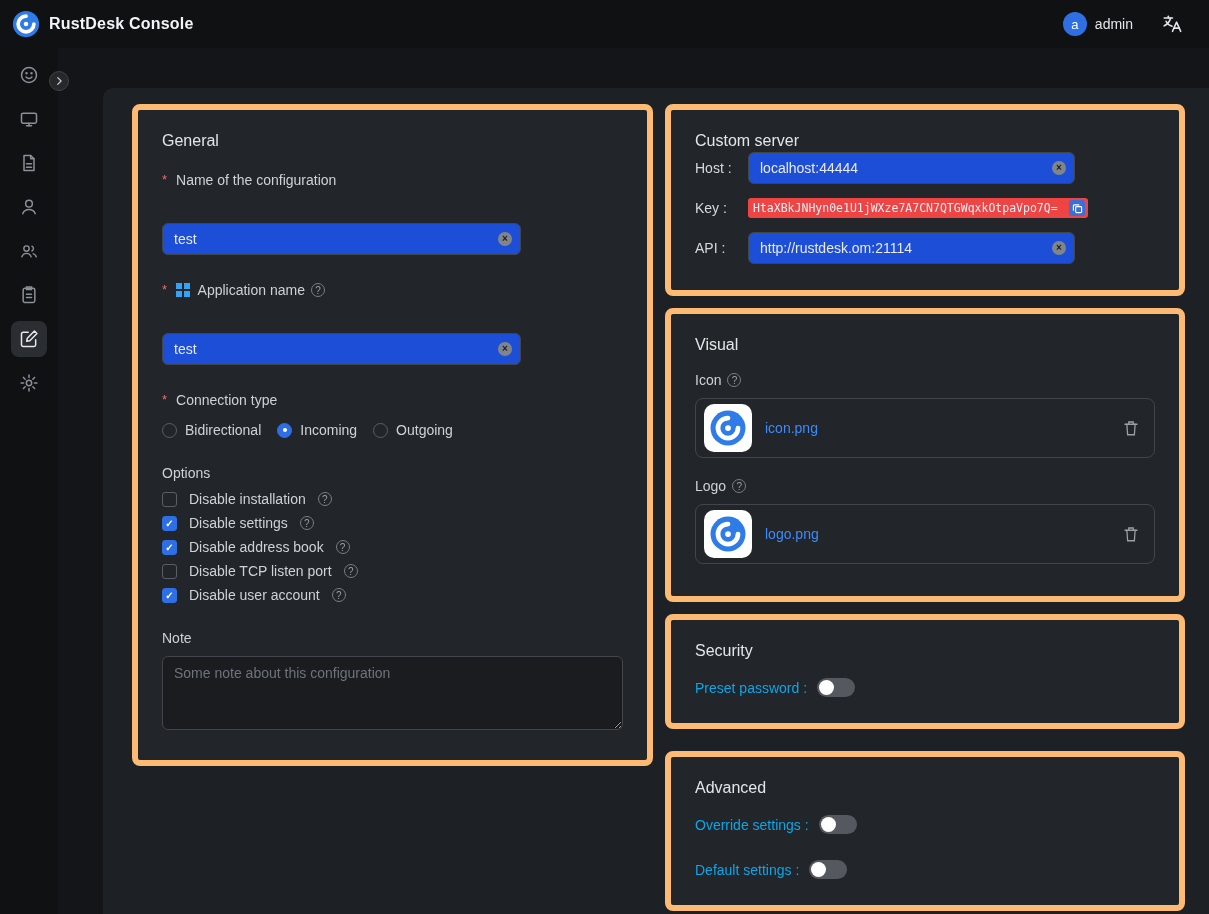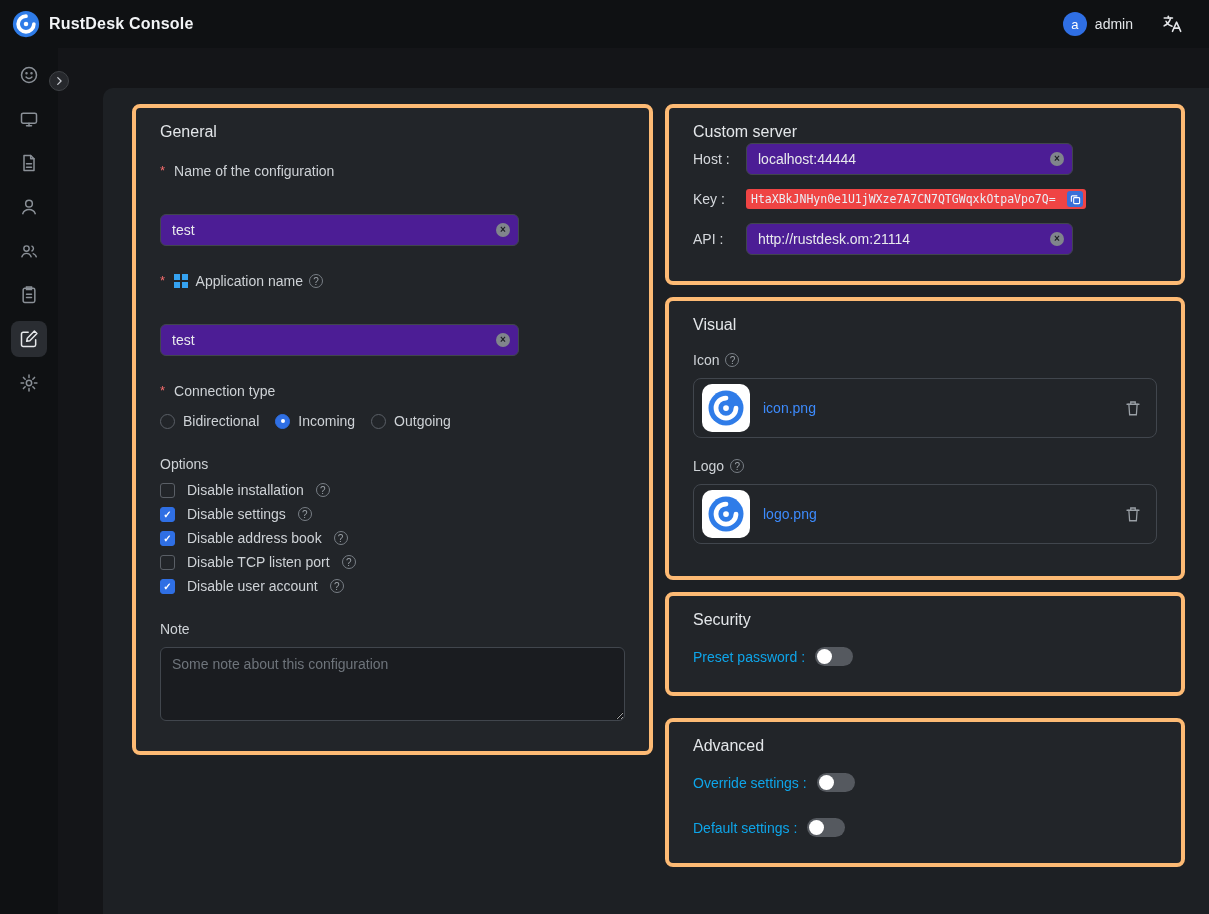--- a/index.html
+++ b/index.html
@@ -46,35 +46,35 @@
 
   
   .panel{
     position:absolute;left:103px;top:88px;right:0;bottom:-80px;
     background:#1d2024;border-top-left-radius:10px;
     padding:16px 24px 24px 29px;display:flex;gap:12px;align-items:flex-start;
   }
   .col-left{width:521px;flex:none;}
   .col-right{flex:1;display:flex;flex-direction:column;gap:12px;}
   .card{
-    background:#222529;border:4px solid #fdba74;border-radius:8px;
-    padding:15px 24px 26px 24px;
+    background:#222529;border:6px solid #fdba74;border-radius:8px;
+    padding:22px 24px 26px 24px;
   }
   .card-title{font-size:16px;font-weight:500;color:#e3e6e9;}
 
   
   .form-label{
     font-size:14px;color:#ced2d6;margin:27px 0 10px;
     display:flex;align-items:center;gap:6px;
   }
   .form-label.first{margin-top:22px;}
   .req::before{content:"*";color:#f56c6c;margin-right:3px;font-size:13px;vertical-align:top;}
   .input-wrap{position:relative;width:359px;margin-top:35px;}
   input.text{
-    width:100%;height:32px;background:#4c1d95;border:1px solid #41464d;border-radius:6px;
+    width:100%;height:32px;background:#1d4ed8;border:1px solid #41464d;border-radius:6px;
     color:#e8eaec;font-size:14px;padding:0 30px 0 11px;outline:none;
     font-family:"Liberation Sans",sans-serif;
   }
   .clear-btn{
     position:absolute;right:9px;top:50%;transform:translateY(-50%);
     width:14px;height:14px;border-radius:50%;background:#80858c;color:#1b1d21;
     font-size:10px;line-height:14px;text-align:center;cursor:pointer;
   }
   .clear-btn::after{content:"\00d7";font-weight:700;}
   .help{

